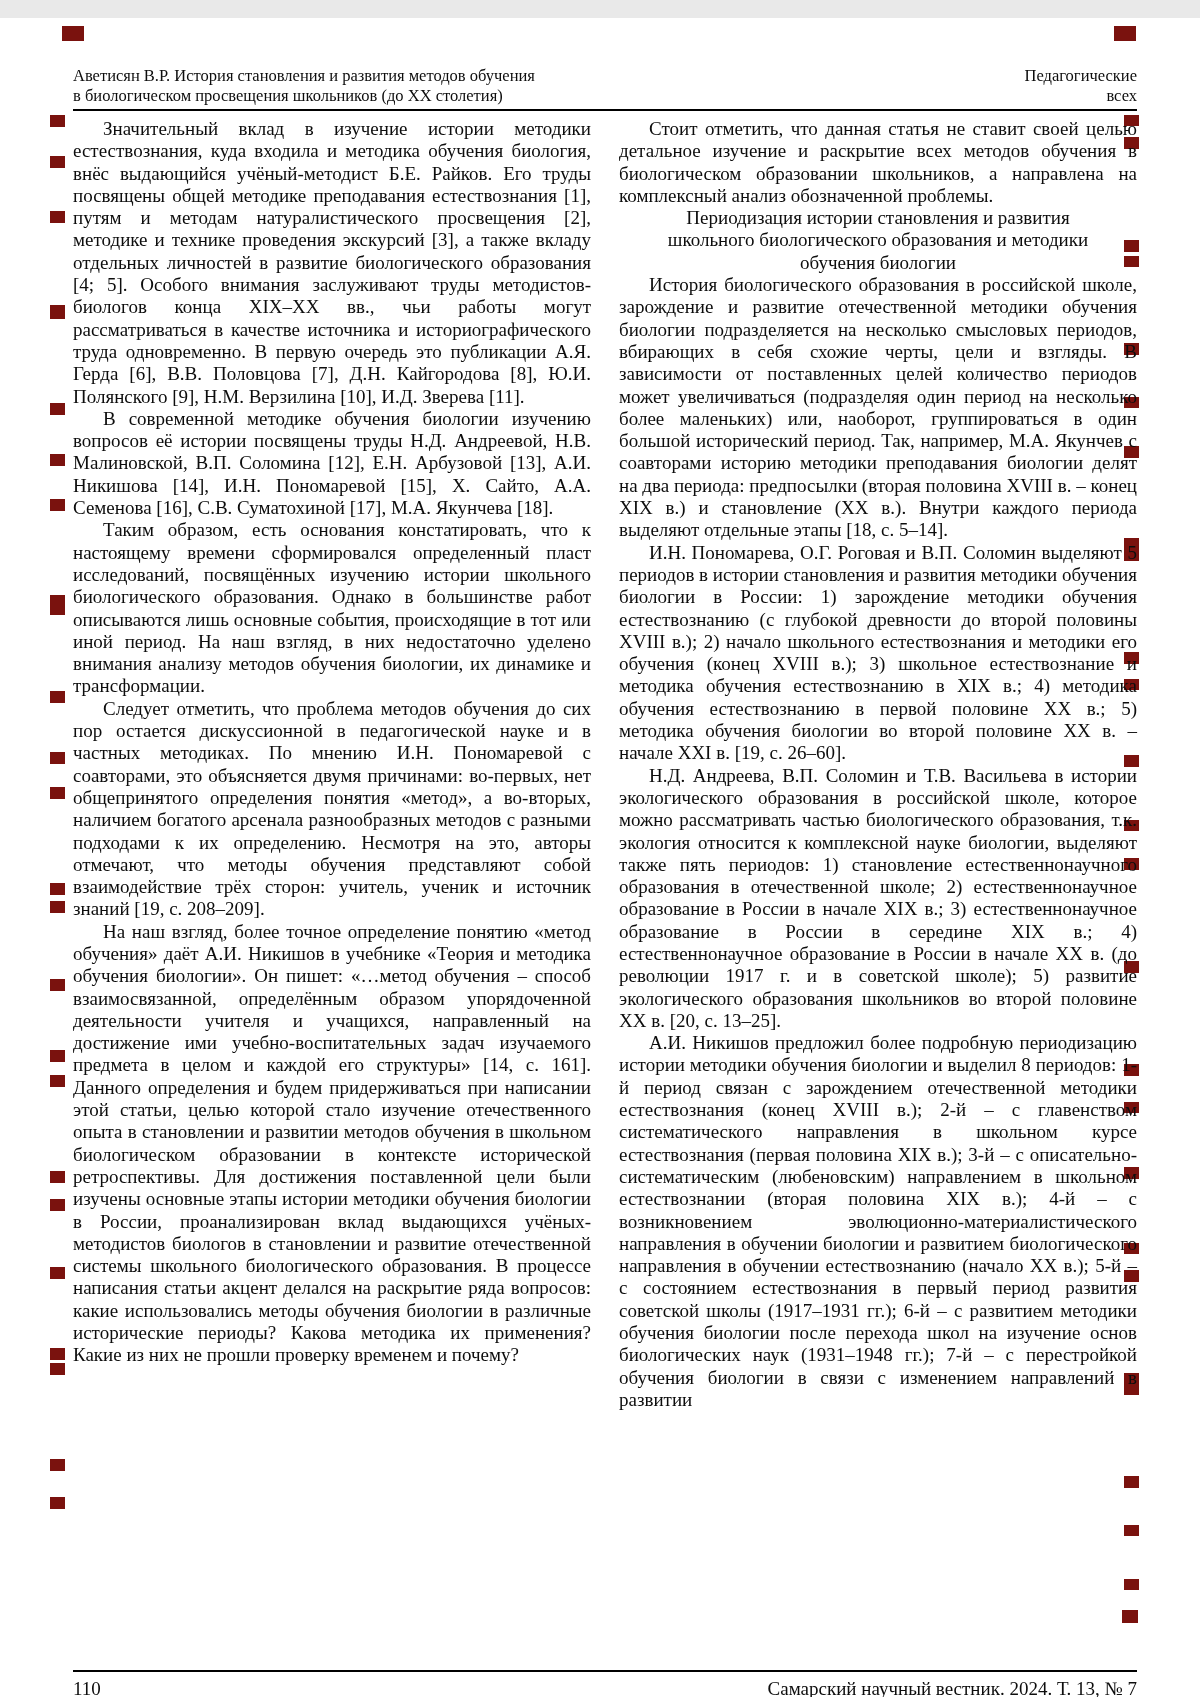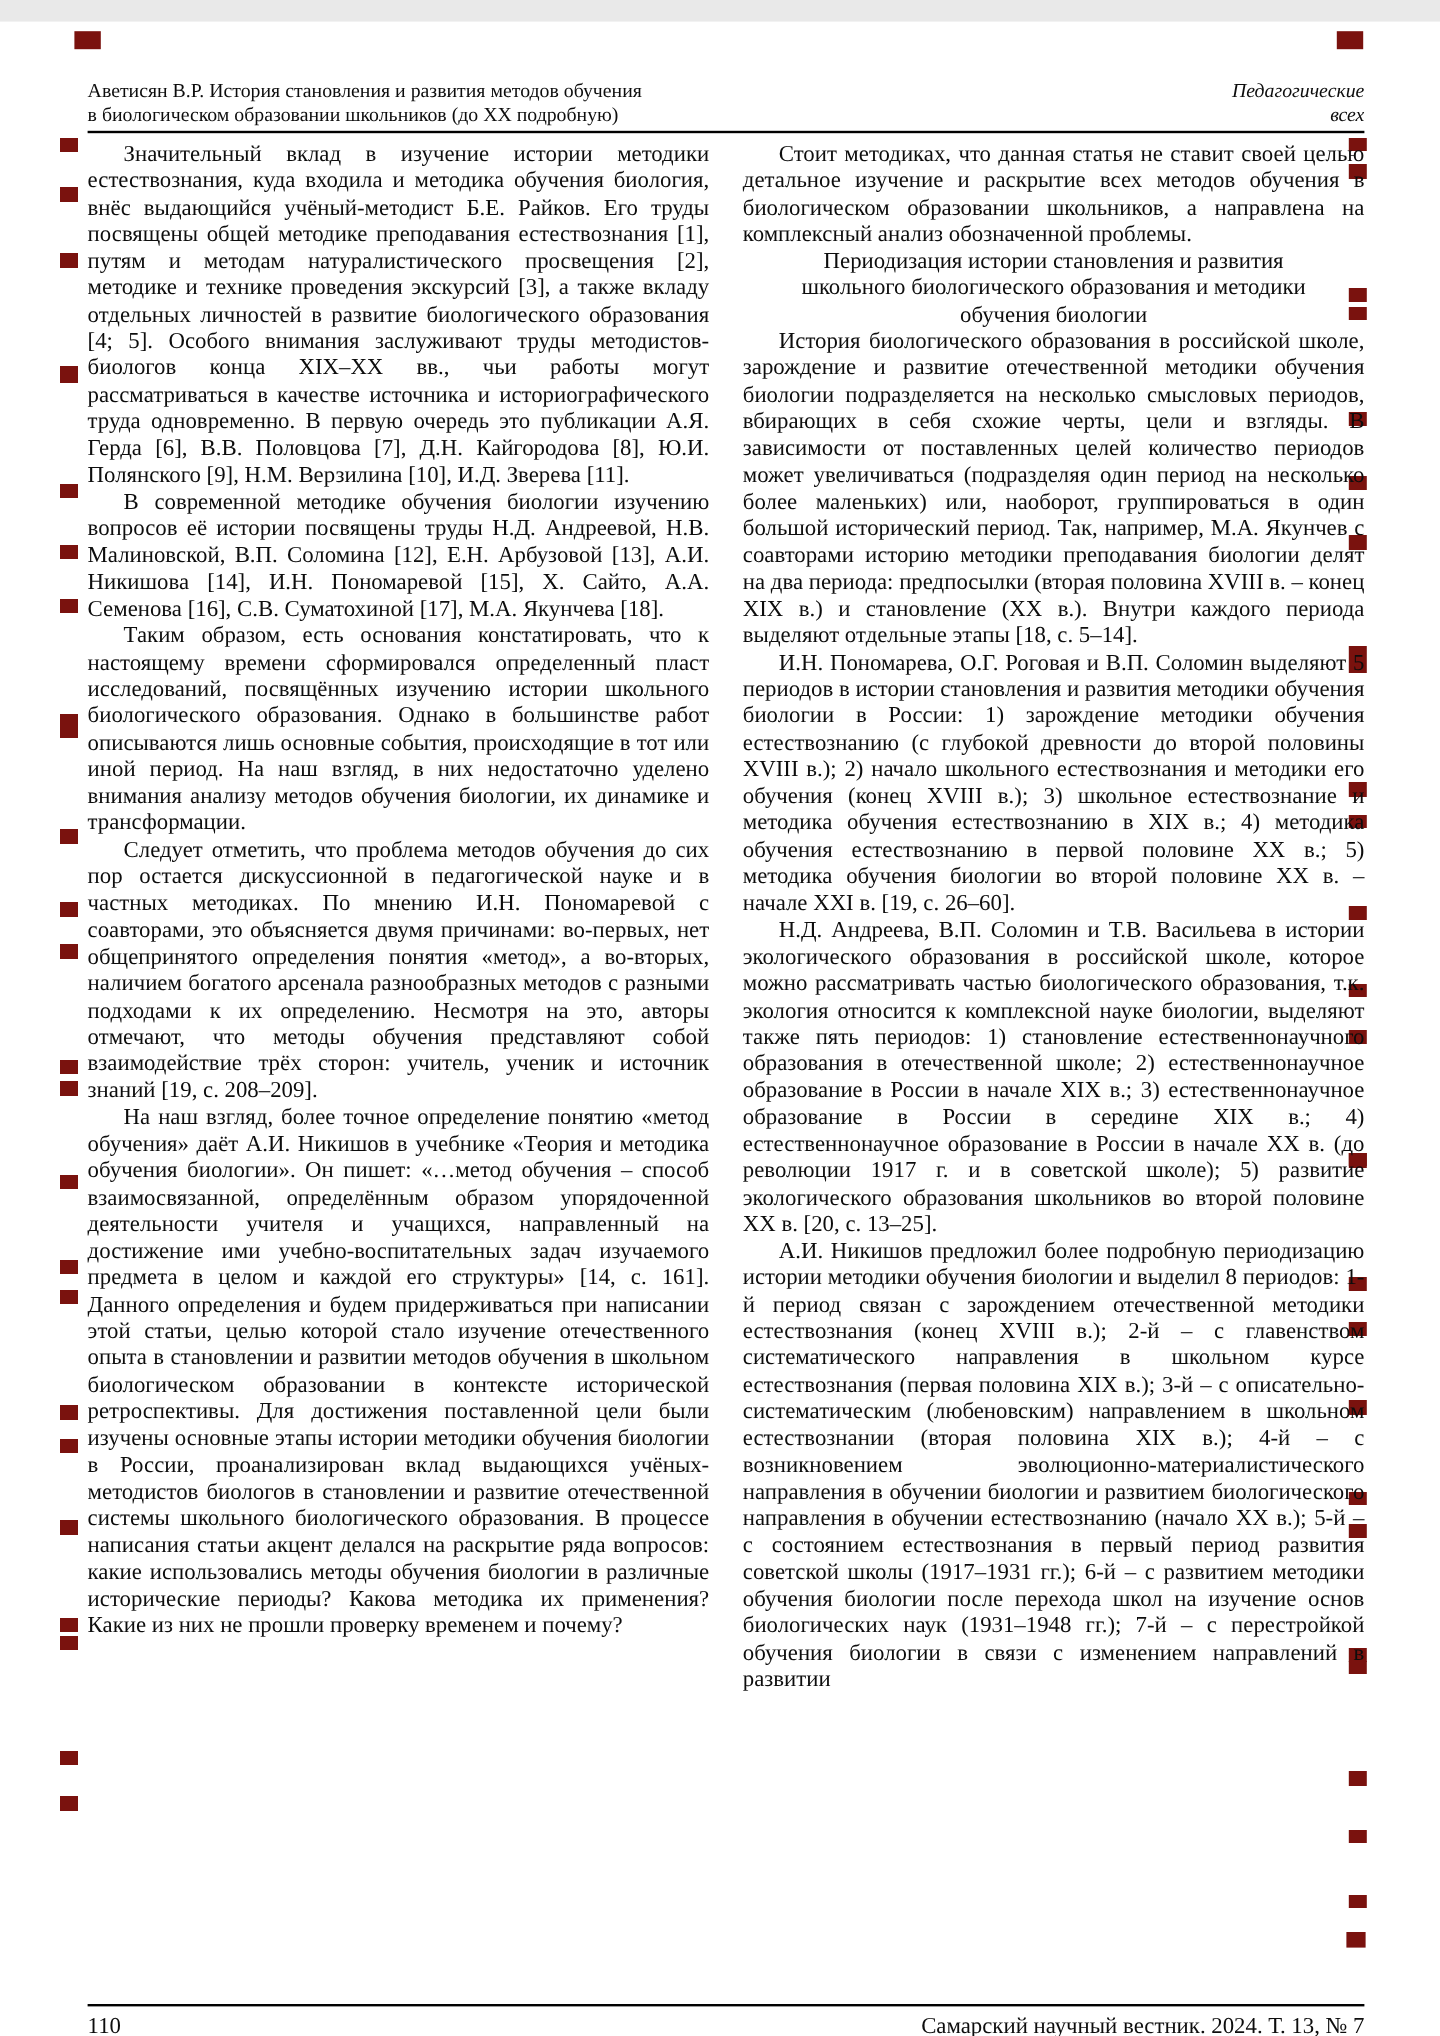--- a/index.html
+++ b/index.html
@@ -20,21 +20,21 @@
     border-bottom: 2.5px solid #000;
     padding-bottom: 4px;
   }
   .header-row {
     display: flex;
     justify-content: space-between;
     align-items: flex-start;
     font-size: 16.5px;
     line-height: 19.5px;
   }
-  .header-right { font-style: italic; text-align: right; white-space: nowrap; }
+  .header-right { text-align: right; white-space: nowrap; }
   
   .columns {
     position: absolute;
     top: 100px; left: 73px; right: 63px;
     display: flex;
     gap: 28px;
     justify-content: flex-end;
   }
   .col {
     flex: 1 1 0;
@@ -89,39 +89,39 @@
   <div class="mark mark-tl"></div>
   <div class="mark mark-tr"></div>
   <div class="mark mark-br"></div>
   <div class="mark-strip strip-left"></div>
   <div class="mark-strip strip-right"></div>
 
   <header>
     <div class="header-row">
       <div class="header-left">
         <div>Аветисян В.Р. История становления и развития методов обучения</div>
-        <div>в биологическом образовании школьников (до XX подробную)</div>
+        <div>в биологическом просвещения школьников (до XX столетия)</div>
       </div>
       <div class="header-right">
         <div>Педагогические</div>
         <div>всех</div>
       </div>
     </div>
   </header>
 
   <main class="columns">
     <div class="col">
       <p>Значительный вклад в изучение истории методики естествознания, куда входила и методика обучения биология, внёс выдающийся учёный-методист Б.Е. Райков. Его труды посвящены общей методике преподавания естествознания [1], путям и методам натуралистического просвещения [2], методике и технике проведения экскурсий [3], а также вкладу отдельных личностей в развитие биологического образования [4; 5]. Особого внимания заслуживают труды методистов-биологов конца XIX–XX вв., чьи работы могут рассматриваться в качестве источника и историографического труда одновременно. В первую очередь это публикации А.Я. Герда [6], В.В. Половцова [7], Д.Н. Кайгородова [8], Ю.И. Полянского [9], Н.М. Верзилина [10], И.Д. Зверева [11].</p>
       <p>В современной методике обучения биологии изучению вопросов её истории посвящены труды Н.Д. Андреевой, Н.В. Малиновской, В.П. Соломина [12], Е.Н. Арбузовой [13], А.И. Никишова [14], И.Н. Пономаревой [15], Х. Сайто, А.А. Семенова [16], С.В. Суматохиной [17], М.А. Якунчева [18].</p>
       <p>Таким образом, есть основания констатировать, что к настоящему времени сформировался определенный пласт исследований, посвящённых изучению истории школьного биологического образования. Однако в большинстве работ описываются лишь основные события, происходящие в тот или иной период. На наш взгляд, в них недостаточно уделено внимания анализу методов обучения биологии, их динамике и трансформации.</p>
       <p>Следует отметить, что проблема методов обучения до сих пор остается дискуссионной в педагогической науке и в частных методиках. По мнению И.Н. Пономаревой с соавторами, это объясняется двумя причинами: во-первых, нет общепринятого определения понятия «метод», а во-вторых, наличием богатого арсенала разнообразных методов с разными подходами к их определению. Несмотря на это, авторы отмечают, что методы обучения представляют собой взаимодействие трёх сторон: учитель, ученик и источник знаний [19, с. 208–209].</p>
       <p>На наш взгляд, более точное определение понятию «метод обучения» даёт А.И. Никишов в учебнике «Теория и методика обучения биологии». Он пишет: «…метод обучения – способ взаимосвязанной, определённым образом упорядоченной деятельности учителя и учащихся, направленный на достижение ими учебно-воспитательных задач изучаемого предмета в целом и каждой его структуры» [14, с. 161]. Данного определения и будем придерживаться при написании этой статьи, целью которой стало изучение отечественного опыта в становлении и развитии методов обучения в школьном биологическом образовании в контексте исторической ретроспективы. Для достижения поставленной цели были изучены основные этапы истории методики обучения биологии в России, проанализирован вклад выдающихся учёных-методистов биологов в становлении и развитие отечественной системы школьного биологического образования. В процессе написания статьи акцент делался на раскрытие ряда вопросов: какие использовались методы обучения биологии в различные исторические периоды? Какова методика их применения? Какие из них не прошли проверку временем и почему?</p>
     </div>
     <div class="col">
-      <p>Стоит методиках, что данная статья не ставит своей целью детальное изучение и раскрытие всех методов обучения в биологическом образовании школьников, а направлена на комплексный анализ обозначенной проблемы.</p>
+      <p>Стоит отметить, что данная статья не ставит своей целью детальное изучение и раскрытие всех методов обучения в биологическом образовании школьников, а направлена на комплексный анализ обозначенной проблемы.</p>
       <div class="subheading">Периодизация истории становления и развития школьного биологического образования и методики обучения биологии</div>
       <p>История биологического образования в российской школе, зарождение и развитие отечественной методики обучения биологии подразделяется на несколько смысловых периодов, вбирающих в себя схожие черты, цели и взгляды. В зависимости от поставленных целей количество периодов может увеличиваться (подразделяя один период на несколько более маленьких) или, наоборот, группироваться в один большой исторический период. Так, например, М.А. Якунчев с соавторами историю методики преподавания биологии делят на два периода: предпосылки (вторая половина XVIII в. – конец XIX в.) и становление (XX в.). Внутри каждого периода выделяют отдельные этапы [18, с. 5–14].</p>
       <p>И.Н. Пономарева, О.Г. Роговая и В.П. Соломин выделяют 5 периодов в истории становления и развития методики обучения биологии в России: 1) зарождение методики обучения естествознанию (с глубокой древности до второй половины XVIII в.); 2) начало школьного естествознания и методики его обучения (конец XVIII в.); 3) школьное естествознание и методика обучения естествознанию в XIX в.; 4) методика обучения естествознанию в первой половине XX в.; 5) методика обучения биологии во второй половине XX в. – начале XXI в. [19, с. 26–60].</p>
       <p>Н.Д. Андреева, В.П. Соломин и Т.В. Васильева в истории экологического образования в российской школе, которое можно рассматривать частью биологического образования, т.к. экология относится к комплексной науке биологии, выделяют также пять периодов: 1) становление естественнонаучного образования в отечественной школе; 2) естественнонаучное образование в России в начале XIX в.; 3) естественнонаучное образование в России в середине XIX в.; 4) естественнонаучное образование в России в начале XX в. (до революции 1917 г. и в советской школе); 5) развитие экологического образования школьников во второй половине XX в. [20, с. 13–25].</p>
       <p>А.И. Никишов предложил более подробную периодизацию истории методики обучения биологии и выделил 8 периодов: 1-й период связан с зарождением отечественной методики естествознания (конец XVIII в.); 2-й – с главенством систематического направления в школьном курсе естествознания (первая половина XIX в.); 3-й – с описательно-систематическим (любеновским) направлением в школьном естествознании (вторая половина XIX в.); 4-й – с возникновением эволюционно-материалистического направления в обучении биологии и развитием биологического направления в обучении естествознанию (начало XX в.); 5-й – с состоянием естествознания в первый период развития советской школы (1917–1931 гг.); 6-й – с развитием методики обучения биологии после перехода школ на изучение основ биологических наук (1931–1948 гг.); 7-й – с перестройкой обучения биологии в связи с изменением направлений в развитии</p>
     </div>
   </main>
 
   <footer>
     <span>110</span>

